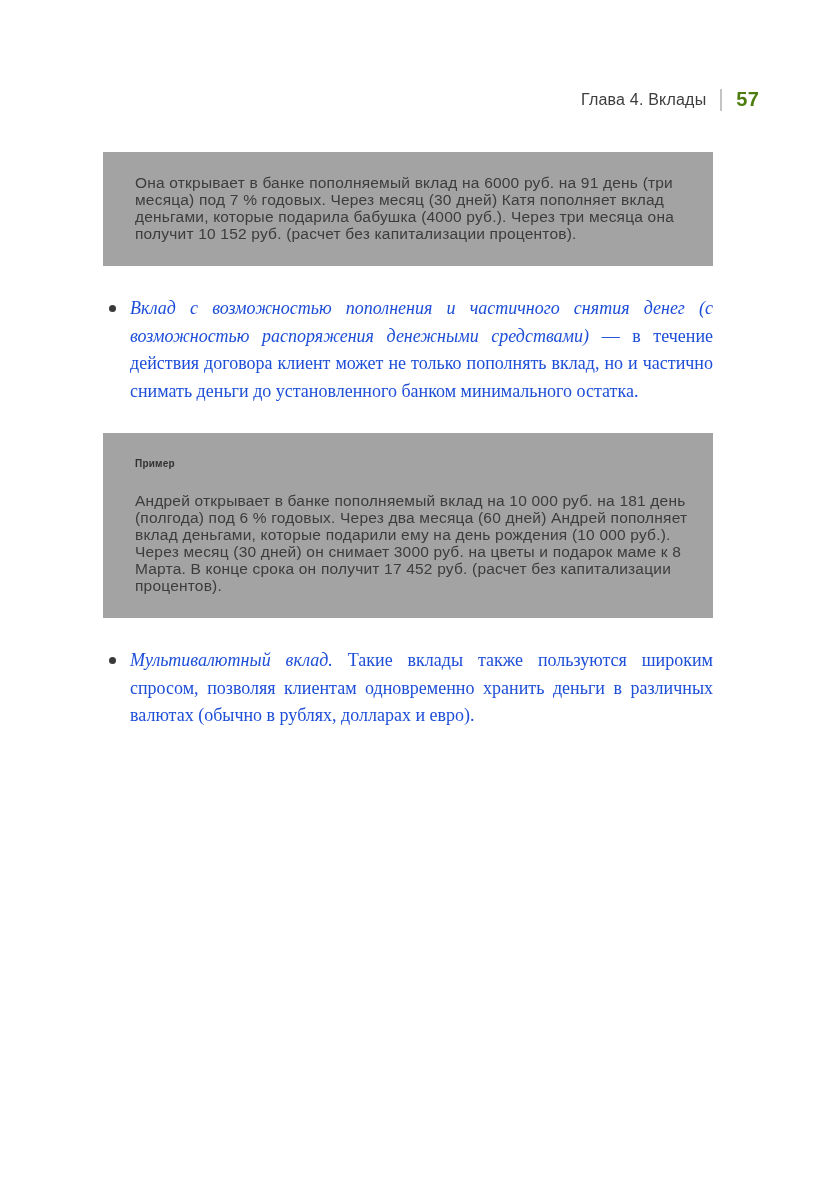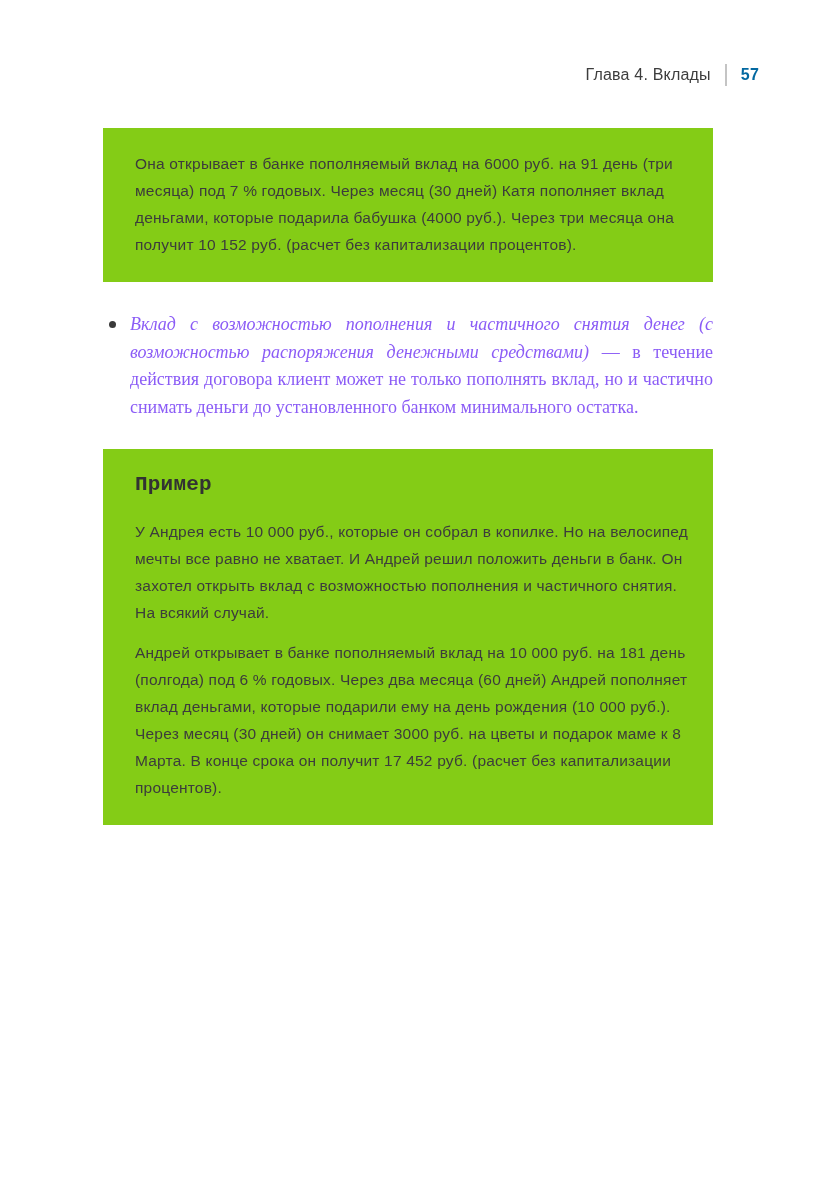--- a/index.html
+++ b/index.html
@@ -7,77 +7,77 @@
   body {
     width: 817px; height: 1200px;
     font-family: "Liberation Sans", sans-serif;
     color: #1c1c1c;
   }
   .page {
     position: relative;
     width: 817px; height: 1128px;
     background: #ffffff;
     overflow: hidden;
+    margin-top: 24px;
   }
 
   
   .page-header {
     position: absolute;
     top: 64px; right: 58px;
     display: flex; align-items: center;
     gap: 14px;
     font-size: 16px;
     letter-spacing: 0.2px;
     color: #3d3d3d;
   }
   .page-header .divider {
     width: 2px; height: 22px;
     background: #c4c4c4;
   }
   .page-header .page-num {
     font-weight: 700;
-    font-size: 16px;
-    color: #0369a1;
+    font-size: 20px;
+    color: #4d7c0f;
   }
 
   
   .content {
     position: absolute;
     top: 128px; left: 103px;
     width: 610px;
   }
 
   
   .gray-box {
-    background: #84cc16;
+    background: #a3a3a3;
     padding: 22px 16px 24px 32px;
     color: #3c3c3c;
     font-size: 15.5px;
-    line-height: 27px;
+    line-height: 17px;
     letter-spacing: 0.2px;
   }
   .gray-box p { margin: 0 0 13px 0; }
   .gray-box p:last-child { margin-bottom: 0; }
   .gray-box .box-title {
     margin: 0 0 20px 0;
-    font-size: 21px;
+    font-size: 10px;
     font-weight: 700;
     color: #323232;
-    font-family: Liberation Mono, monospace;
   }
   .formula { white-space: pre-line; }
 
   
   .bullet-item {
     display: flex;
     margin: 29px 0 28px 0;
     font-family: "Liberation Serif", "DejaVu Serif", serif;
     font-size: 18px;
     line-height: 27.5px;
-    color: #8b5cf6;
+    color: #1d4ed8;
   }
   .bullet-marker {
     flex: 0 0 7px;
     width: 7px; height: 7px;
     border-radius: 50%;
     background: #3a3a3a;
     margin: 10px 14px 0 6px;
   }
   .bullet-text {
     margin: 0;
@@ -102,19 +102,22 @@
       <p>Она открывает в банке пополняемый вклад на 6000 руб. на 91 день (три месяца) под 7 % годовых. Через месяц (30 дней) Катя пополняет вклад деньгами, которые подарила бабушка (4000 руб.). Через три месяца она получит 10 152 руб. (расчет без капитализации процентов).</p>
     </section>
 
     <div class="bullet-item">
       <span class="bullet-marker"></span>
       <p class="bullet-text"><em>Вклад с возможностью пополнения и частичного снятия денег (с возможностью распоряжения денежными средствами)</em><span> — в течение действия договора клиент может не только пополнять вклад, но и частично снимать деньги до установленного банком минимального остатка.</span></p>
     </div>
 
     <section class="gray-box">
       <p class="box-title">Пример</p>
-      <p>У Андрея есть 10 000 руб., которые он собрал в копилке. Но на велосипед мечты все равно не хватает. И Андрей решил положить деньги в банк. Он захотел открыть вклад с возможностью пополнения и частичного снятия. На всякий случай.</p>
       <p>Андрей открывает в банке пополняемый вклад на 10 000 руб. на 181 день (полгода) под 6 % годовых. Через два месяца (60 дней) Андрей пополняет вклад деньгами, которые подарили ему на день рождения (10 000 руб.). Через месяц (30 дней) он снимает 3000 руб. на цветы и подарок маме к 8 Марта. В конце срока он получит 17 452 руб. (расчет без капитализации процентов).</p>
     </section>
 
+    <div class="bullet-item">
+      <span class="bullet-marker"></span>
+      <p class="bullet-text"><em>Мультивалютный вклад.</em><span> Такие вклады также пользуются широким спросом, позволяя клиентам одновременно хранить деньги в различных валютах (обычно в рублях, долларах и евро).</span></p>
+    </div>
 
   </main>
 </div>
 
 </body></html>

